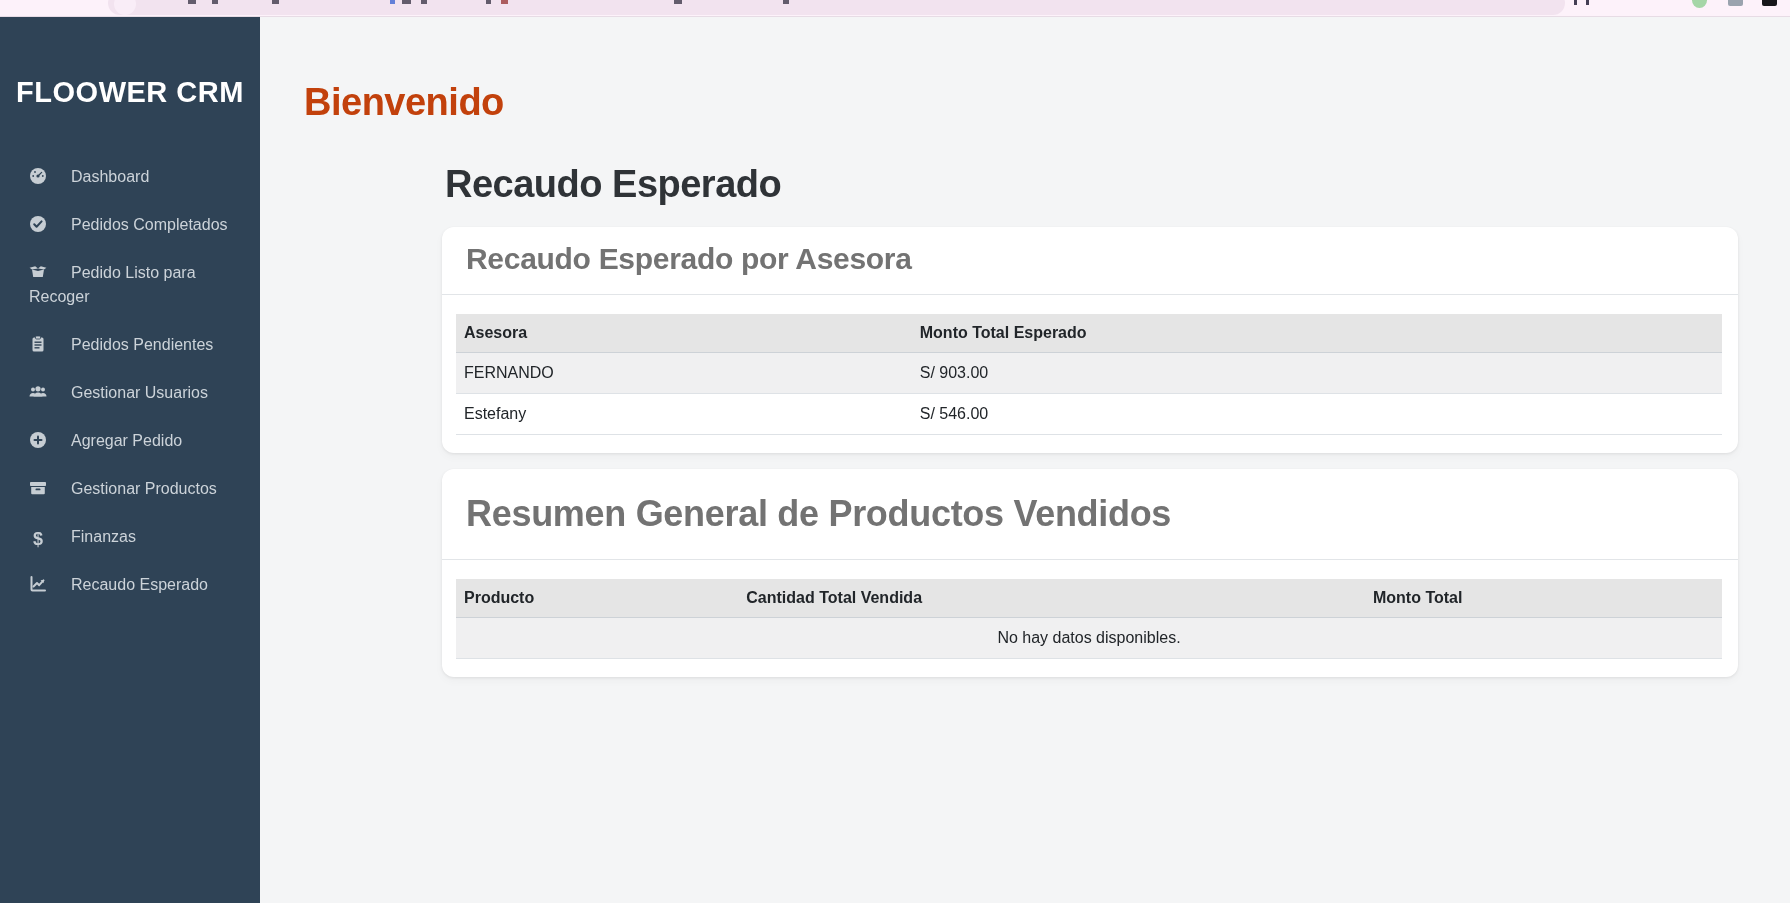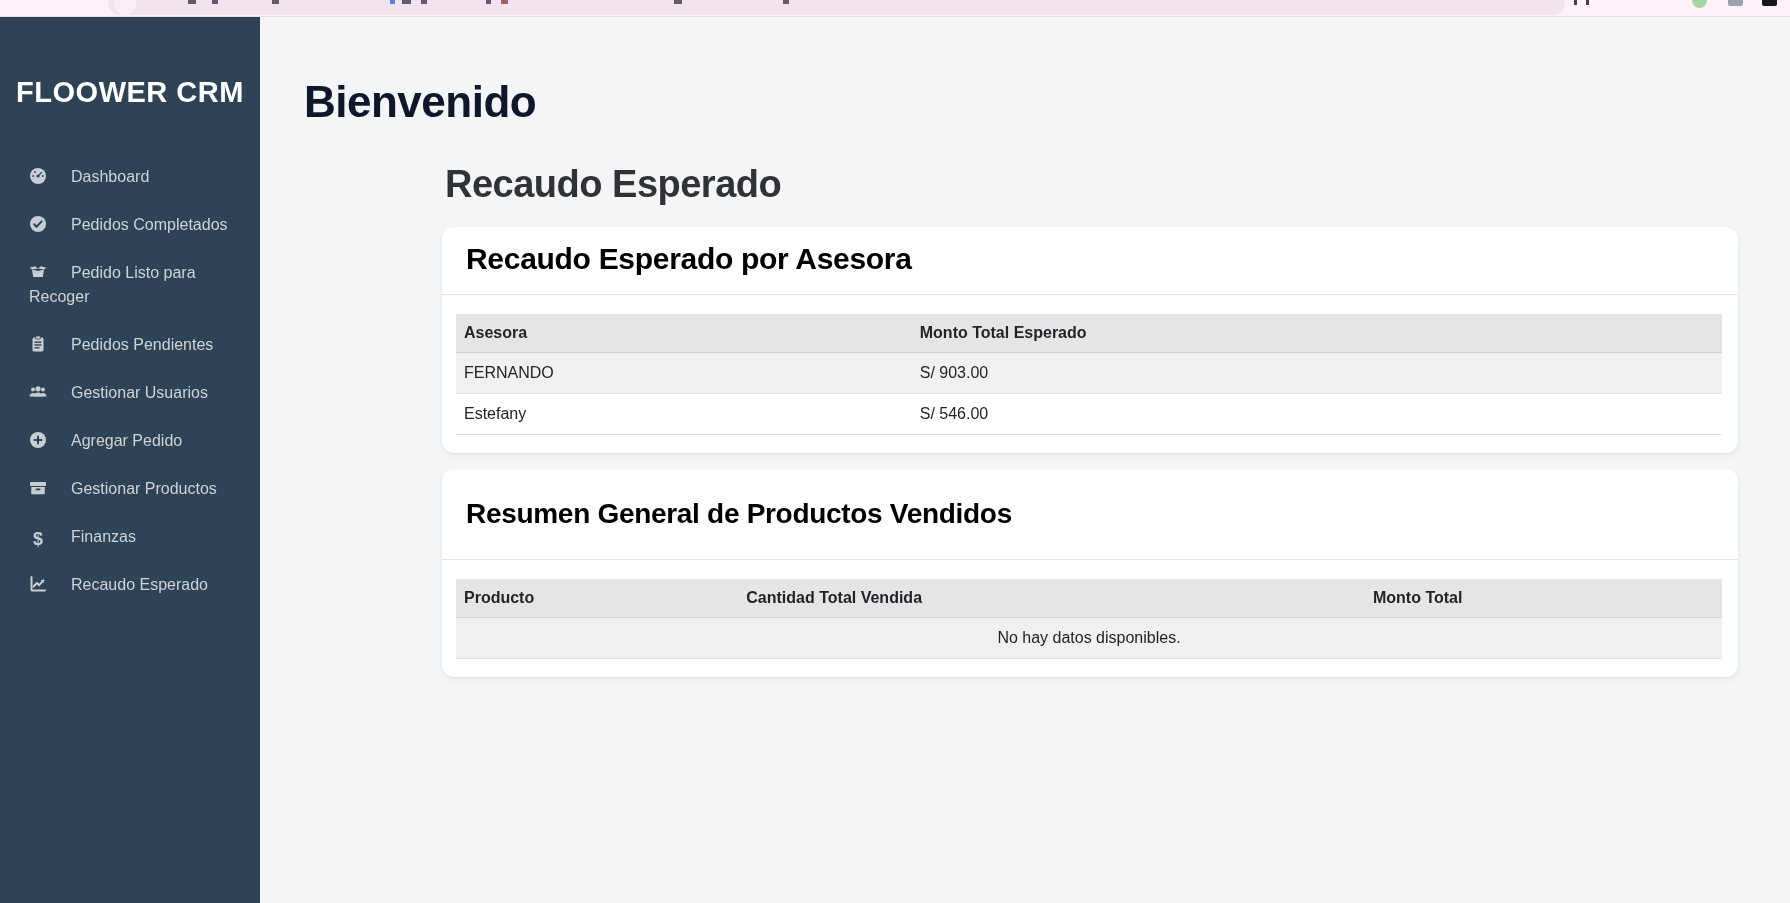--- a/index.html
+++ b/index.html
@@ -54,41 +54,41 @@
   }
   .ni svg{ display:block; }
   .ni-dollar{ font-size:18px; font-weight:700; color:#c6cdd3; line-height:18px; }
 
   
   .main{
     position:absolute; left:260px; top:17px; width:1530px; height:886px;
     padding:62px 52px 0 44px;
   }
   .welcome{
-    font-size:44px; line-height:46px; font-weight:700; color:#0f172a;
+    font-size:38px; line-height:46px; font-weight:700; color:#c2410c;
     letter-spacing:-0.5px;
   }
   .content{ margin-left:138px; width:1296px; }
   .page-title{
     margin-top:36px; padding-left:3px;
     font-size:38px; line-height:46px; font-weight:700; color:#2f3337;
     letter-spacing:-0.5px;
   }
   .card{
     background:#ffffff; border-radius:12px;
     box-shadow:0 1px 3px rgba(0,0,0,.08), 0 4px 10px rgba(0,0,0,.03);
   }
   .card-1{ margin-top:20px; }
   .card-2{ margin-top:16px; }
   .card-title{
-    font-weight:700; color:#000000; border-bottom:1px solid #e2e5e8;
+    font-weight:700; color:#737373; border-bottom:1px solid #e2e5e8;
     letter-spacing:-0.3px;
   }
   .card-1 .card-title{ padding:17px 24px 20px; font-size:30px; line-height:30px; }
-  .card-2 .card-title{ padding:29px 24px 29px; font-size:28px; line-height:32px; }
+  .card-2 .card-title{ padding:29px 24px 29px; font-size:36px; line-height:32px; }
   .table-wrap{ padding:19px 16px 18px 14px; }
   table{ width:100%; border-collapse:collapse; font-size:16px; color:#212529; }
   thead th{
     background:#e5e5e5; text-align:left; font-weight:700;
     padding:7px 8px; line-height:24px; border-bottom:1px solid #cdd2d7;
   }
   tbody td{
     padding:8px 8px; line-height:24px; border-bottom:1px solid #dee2e6;
   }
   tbody tr.striped{ background:#f0f0f1;margin-top:8px; }

